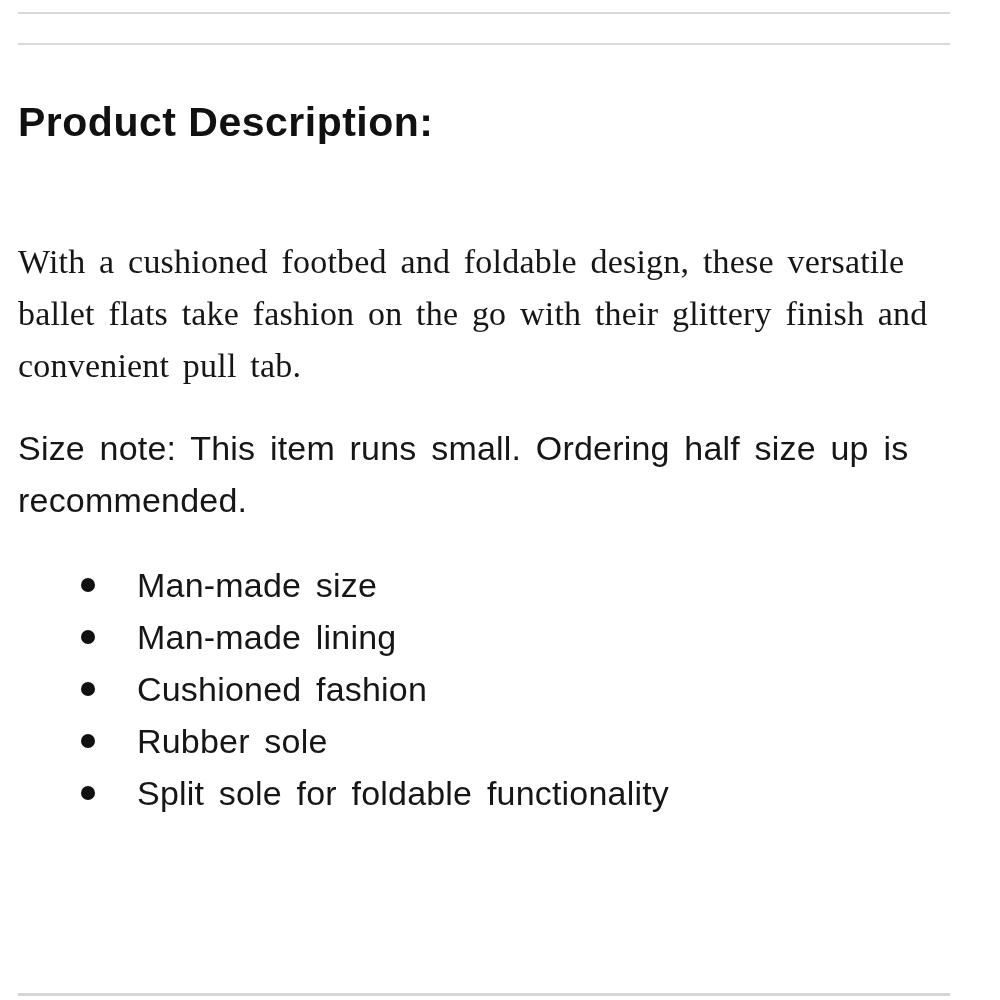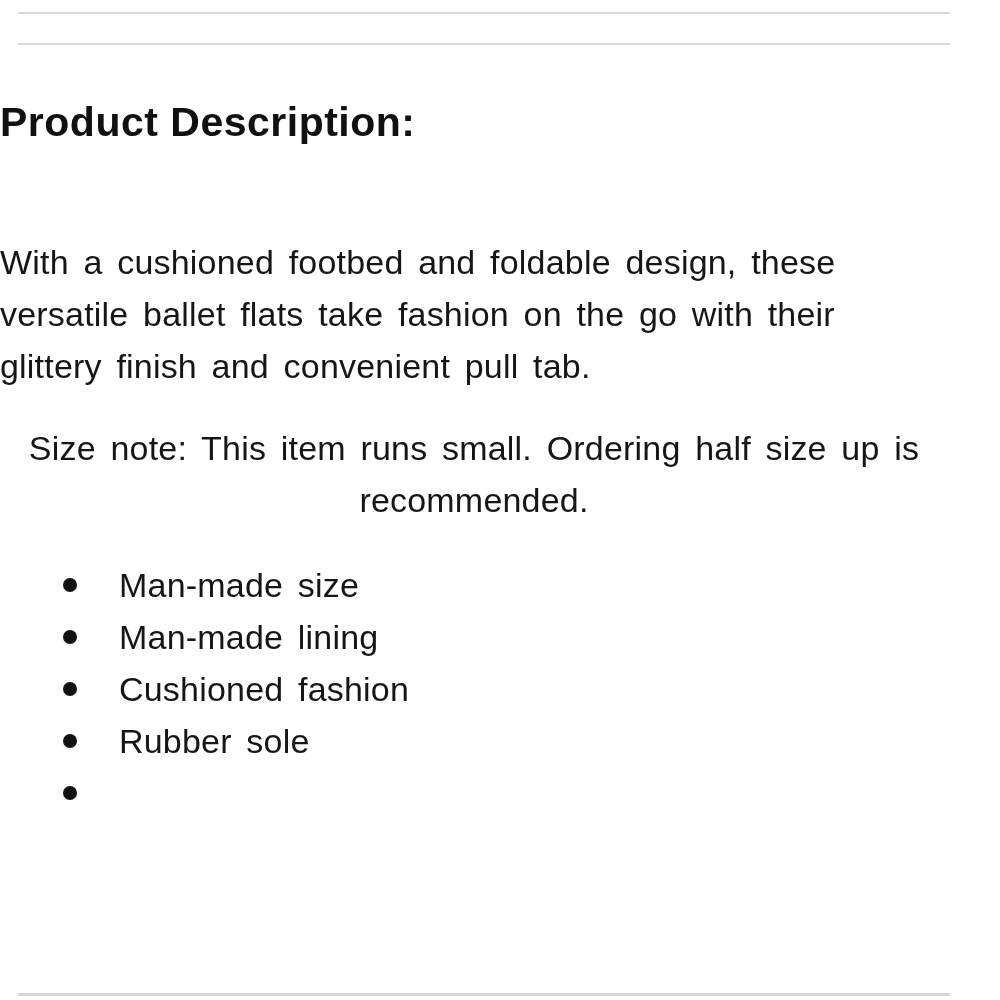--- a/index.html
+++ b/index.html
@@ -27,39 +27,40 @@
   .divider-top-2 { margin-top: 29px; }
   .divider-bottom {
     position: absolute;
     left: 18px;
     right: 50px;
     top: 981px;
     height: 3px;
     background: #d6d6d6;
   }
   .content {
+    padding-left: 18px;
     padding-right: 52px;
   }
   .section-title {
     margin-top: 52px;
     font-size: 41px;
     line-height: 50px;
     font-weight: bold;
     letter-spacing: 0.5px;
     color: #111111;
   }
   .desc-paragraph {
     font-size: 34px;
     line-height: 52px;
     word-spacing: 5px;
     letter-spacing: 0.2px;
     color: #161616;
   }
-  .para-1 { margin-top: 89px; }
-  .para-2 { margin-top: 30px; text-align: center; }
+  .para-1 { margin-top: 89px; font-family: Liberation Serif, serif; }
+  .para-2 { margin-top: 30px; }
   .feature-list {
     list-style: none;
     margin-top: 33px;
     font-size: 34px;
     line-height: 52px;
     word-spacing: 5px;
     letter-spacing: 0.2px;
   }
   .feature-list li {
     position: relative;
@@ -103,20 +104,21 @@
       <li>
         <span class="bullet-dot"></span>
         <span>Cushioned fashion</span>
       </li>
       <li>
         <span class="bullet-dot"></span>
         <span>Rubber sole</span>
       </li>
       <li>
         <span class="bullet-dot"></span>
+        <span>Split sole for foldable functionality</span>
       </li>
     </ul>
 
   </div>
 
   <div class="divider-bottom"></div>
 
 </div>
 
 </body></html>

